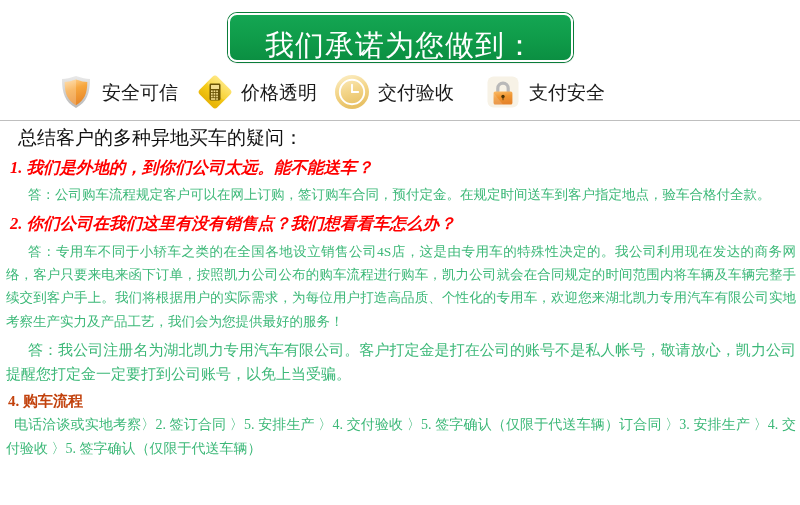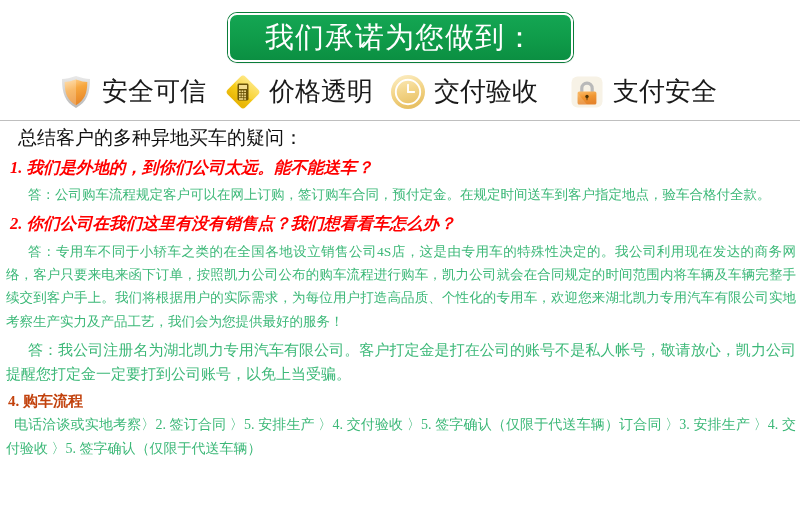--- a/index.html
+++ b/index.html
@@ -25,21 +25,21 @@
   }
   .banner {
     box-sizing: border-box;
     width: 345px;
     height: 49px;
     background: linear-gradient(180deg, #14a653 0%, #0f9b49 55%, #0b8f42 100%);
     border-radius: 9px;
     border: 2px solid #ffffff;
     box-shadow: 0 0 0 1px #0a7d3a, 0 1px 2px rgba(0,0,0,0.18);
     display: flex;
-    align-items: center;
+    align-items: flex-end;
     justify-content: center;
   }
   .banner-text {
     color: #ffffff;
     font-size: 29px;
     letter-spacing: 1px;
     line-height: 1;
     font-family: "Liberation Serif", "DejaVu Serif", serif;
     white-space: nowrap;
   }
@@ -49,21 +49,21 @@
     margin-top: 11px;
     padding-left: 57px;
     display: flex;
     align-items: center;
   }
   .feature {
     display: flex;
     align-items: center;
   }
   .feature-label {
-    font-size: 26px;
+    font-size: 19px;
     color: #1a1a1a;
     white-space: nowrap;
     line-height: 1;
     margin-left: 7px;
     font-family: "Liberation Serif", "DejaVu Serif", serif;
   }
   .gap-a { width: 18px; }
   .gap-b { width: 16px; }
   .gap-c { width: 30px; }
 

